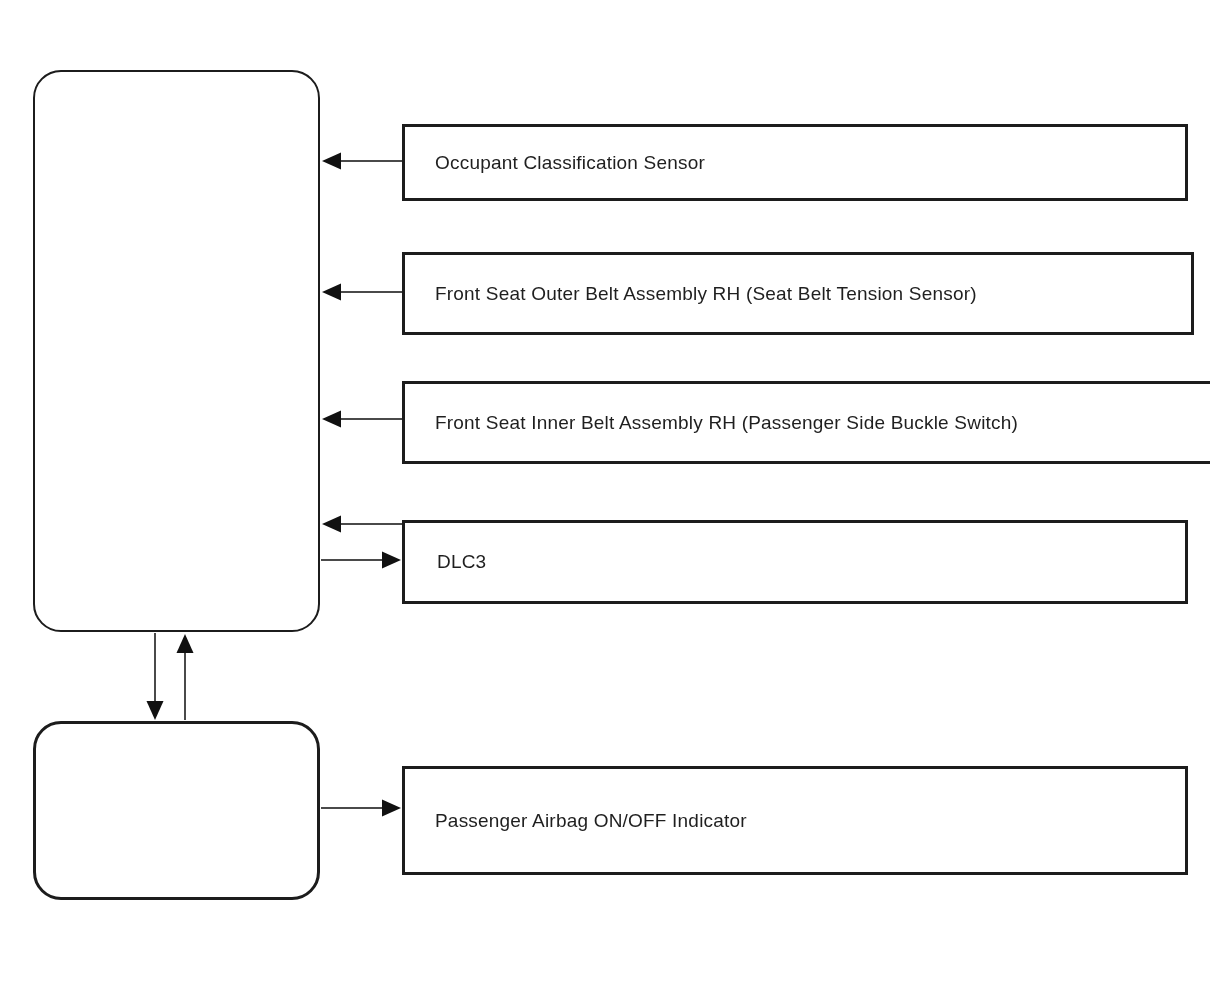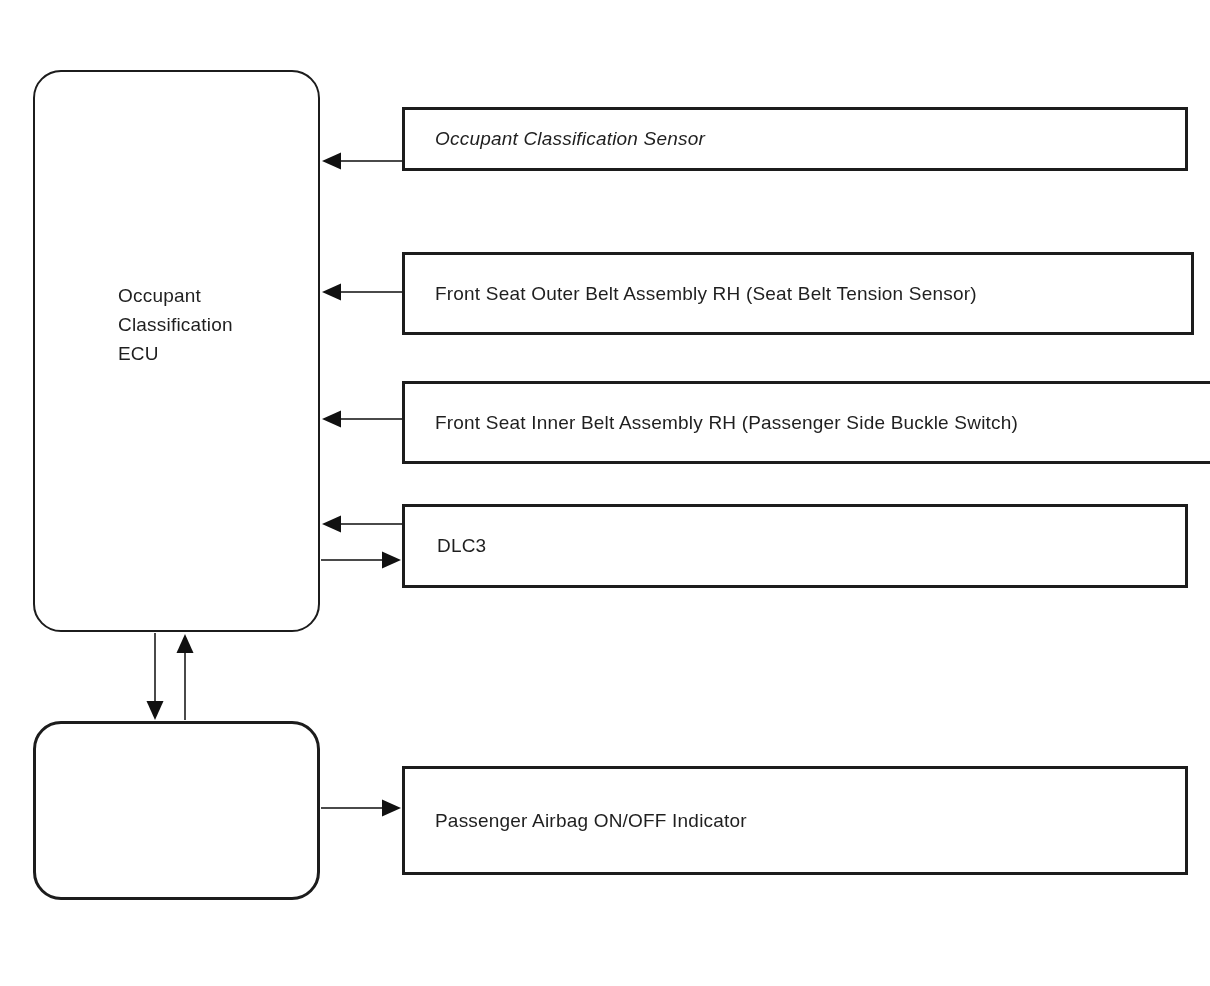--- a/index.html
+++ b/index.html
@@ -45,39 +45,34 @@
   }
   svg .wire { stroke: #4a4a4a; stroke-width: 2; }
   svg .head { fill: #111111; stroke: none; }
 </style>
 </head>
 <body>
 
 <div class="canvas">
 
   <div class="node rounded" style="left:33px; top:70px; width:287px; height:562px;"></div>
-  <div class="node-label" style="left:118px; top:281px;">
-    <div>Occupant</div>
-    <div>Classification</div>
-    <div>ECU</div>
-  </div>
 
-  <div class="node rect" style="left:402px; top:107px; width:786px; height:64px;font-style:italic;">
+  <div class="node rect" style="left:402px; top:124px; width:786px; height:77px;">
     <span>Occupant Classification Sensor</span>
   </div>
 
   <div class="node rect" style="left:402px; top:252px; width:792px; height:83px;">
     <span>Front Seat Outer Belt Assembly RH (Seat Belt Tension Sensor)</span>
   </div>
 
   <div class="node rect" style="left:402px; top:381px; width:952px; height:83px;">
     <span>Front Seat Inner Belt Assembly RH (Passenger Side Buckle Switch)</span>
   </div>
 
-  <div class="node rect" style="left:402px; top:504px; width:786px; height:84px;padding-left:32px;">
+  <div class="node rect" style="left:402px; top:520px; width:786px; height:84px;padding-left:32px;">
     <span>DLC3</span>
   </div>
 
   <div class="node rounded" style="left:33px; top:721px; width:287px; height:179px; border-width:3px;"></div>
 
   <div class="node rect" style="left:402px; top:766px; width:786px; height:109px;">
     <span>Passenger Airbag ON/OFF Indicator</span>
   </div>
 
   <svg class="connectors" viewBox="0 0 1210 986">

